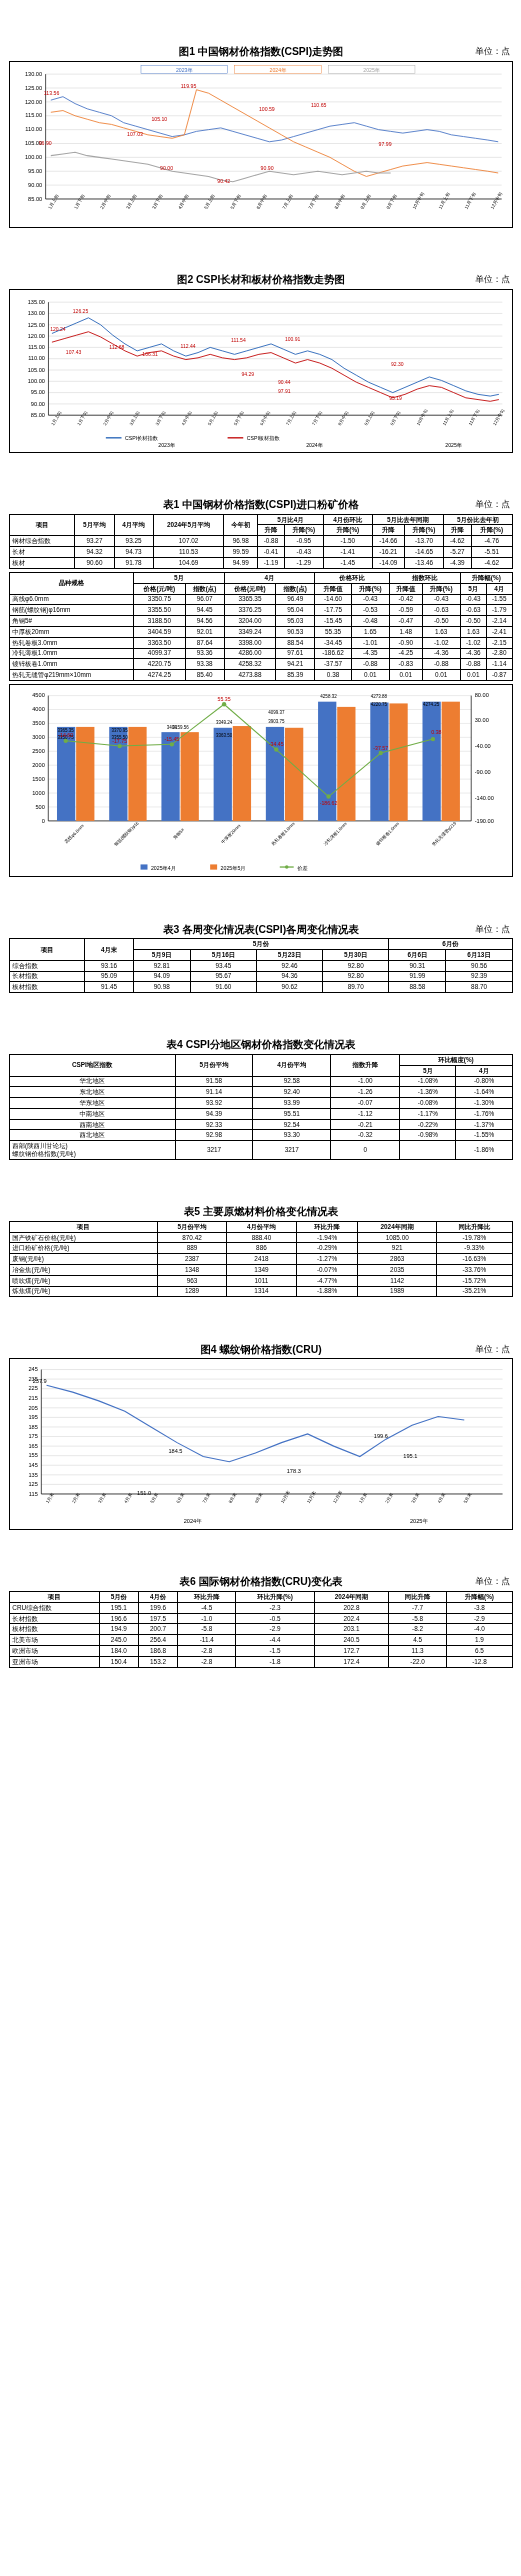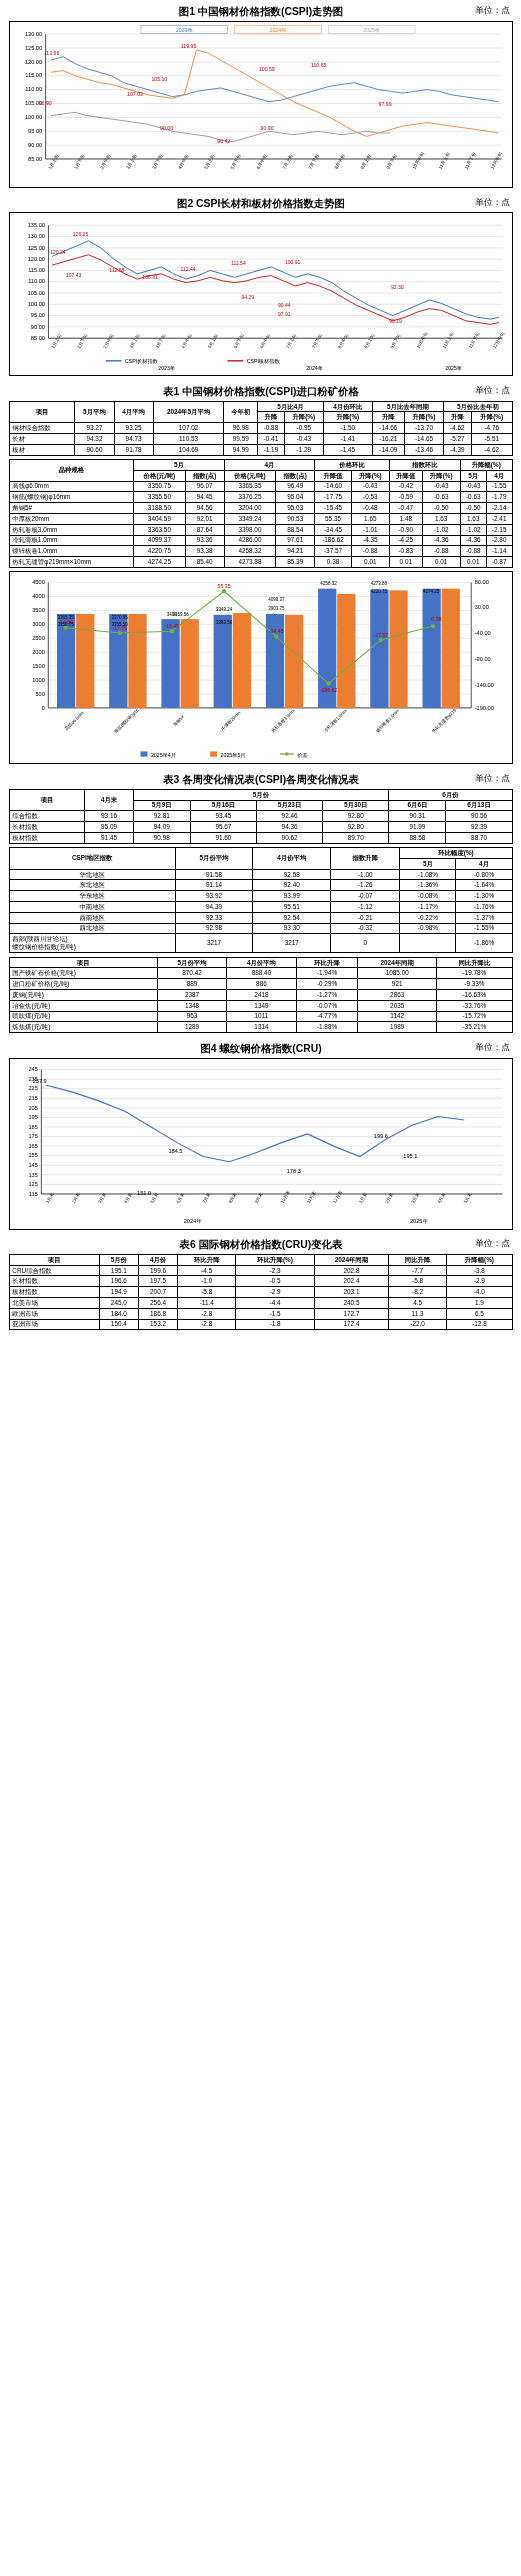--- a/index.html
+++ b/index.html
@@ -1,19 +1,19 @@
 <!DOCTYPE html>
 <html style="font-size:14px"><head>
 <meta charset="utf-8">
 <style>
   html,body{margin:0;padding:0;}
   body{width:522px;background:#ffffff;font-family:"Liberation Sans","DejaVu Sans",sans-serif;color:#000;}
   .page{width:522px;position:relative;}
   .sec{margin:0 0 3.5px 0;}
-  .title-row{display:flex;align-items:flex-start;justify-content:center;position:relative;padding:5.2px 0 1.7px 0;}
+  .title-row{display:flex;align-items:center;justify-content:center;position:relative;padding:5.2px 0 1.7px 0;margin-top:40px;}
   .title-row .t{font-size:10.4px;font-weight:bold;}
   .title-row .unit{position:absolute;right:12px;font-size:8.7px;font-weight:normal;}
   .chart-box{border:0.9px solid #000;margin:0 8.7px;background:#fff;position:relative;}
   table{border-collapse:collapse;width:504px;margin:0 8.7px;font-size:6.4px;}
   th,td{border:0.9px solid #000;text-align:center;padding:0.9px 0.9px;line-height:1.25;}
   th{font-weight:bold;background:#fff;}
   .lh{text-align:left;padding-left:2.6px;}
   svg{display:block;}
 </style>
 </head>
@@ -563,20 +563,23 @@
             <td>90.62</td>
             <td>89.70</td>
             <td>88.58</td>
             <td>88.70</td>
           </tr>
     </tbody>
       </table>
   </div>
 
   <div class="sec">
+    <div class="title-row">
+      <div class="t">表4 CSPI分地区钢材价格指数变化情况表</div>
+    </div>
     <table>
       <tbody>
           <tr>
         <th rowspan="2">CSPI地区指数</th>
         <th rowspan="2">5月份平均</th>
         <th rowspan="2">4月份平均</th>
         <th rowspan="2">指数升降</th>
         <th colspan="2">环比幅度(%)</th>
       </tr>
       <tr>
@@ -638,20 +641,23 @@
             <td>3217</td>
             <td>0</td>
             <td></td>
             <td>-1.86%</td>
           </tr>
     </tbody>
       </table>
   </div>
 
   <div class="sec">
+    <div class="title-row">
+      <div class="t">表5 主要原燃材料价格变化情况表</div>
+    </div>
     <table>
       <tbody>
           <tr>
         <th>项目</th>
         <th>5月份平均</th>
         <th>4月份平均</th>
         <th>环比升降</th>
         <th>2024年同期</th>
         <th>同比升降比</th>
       </tr>

